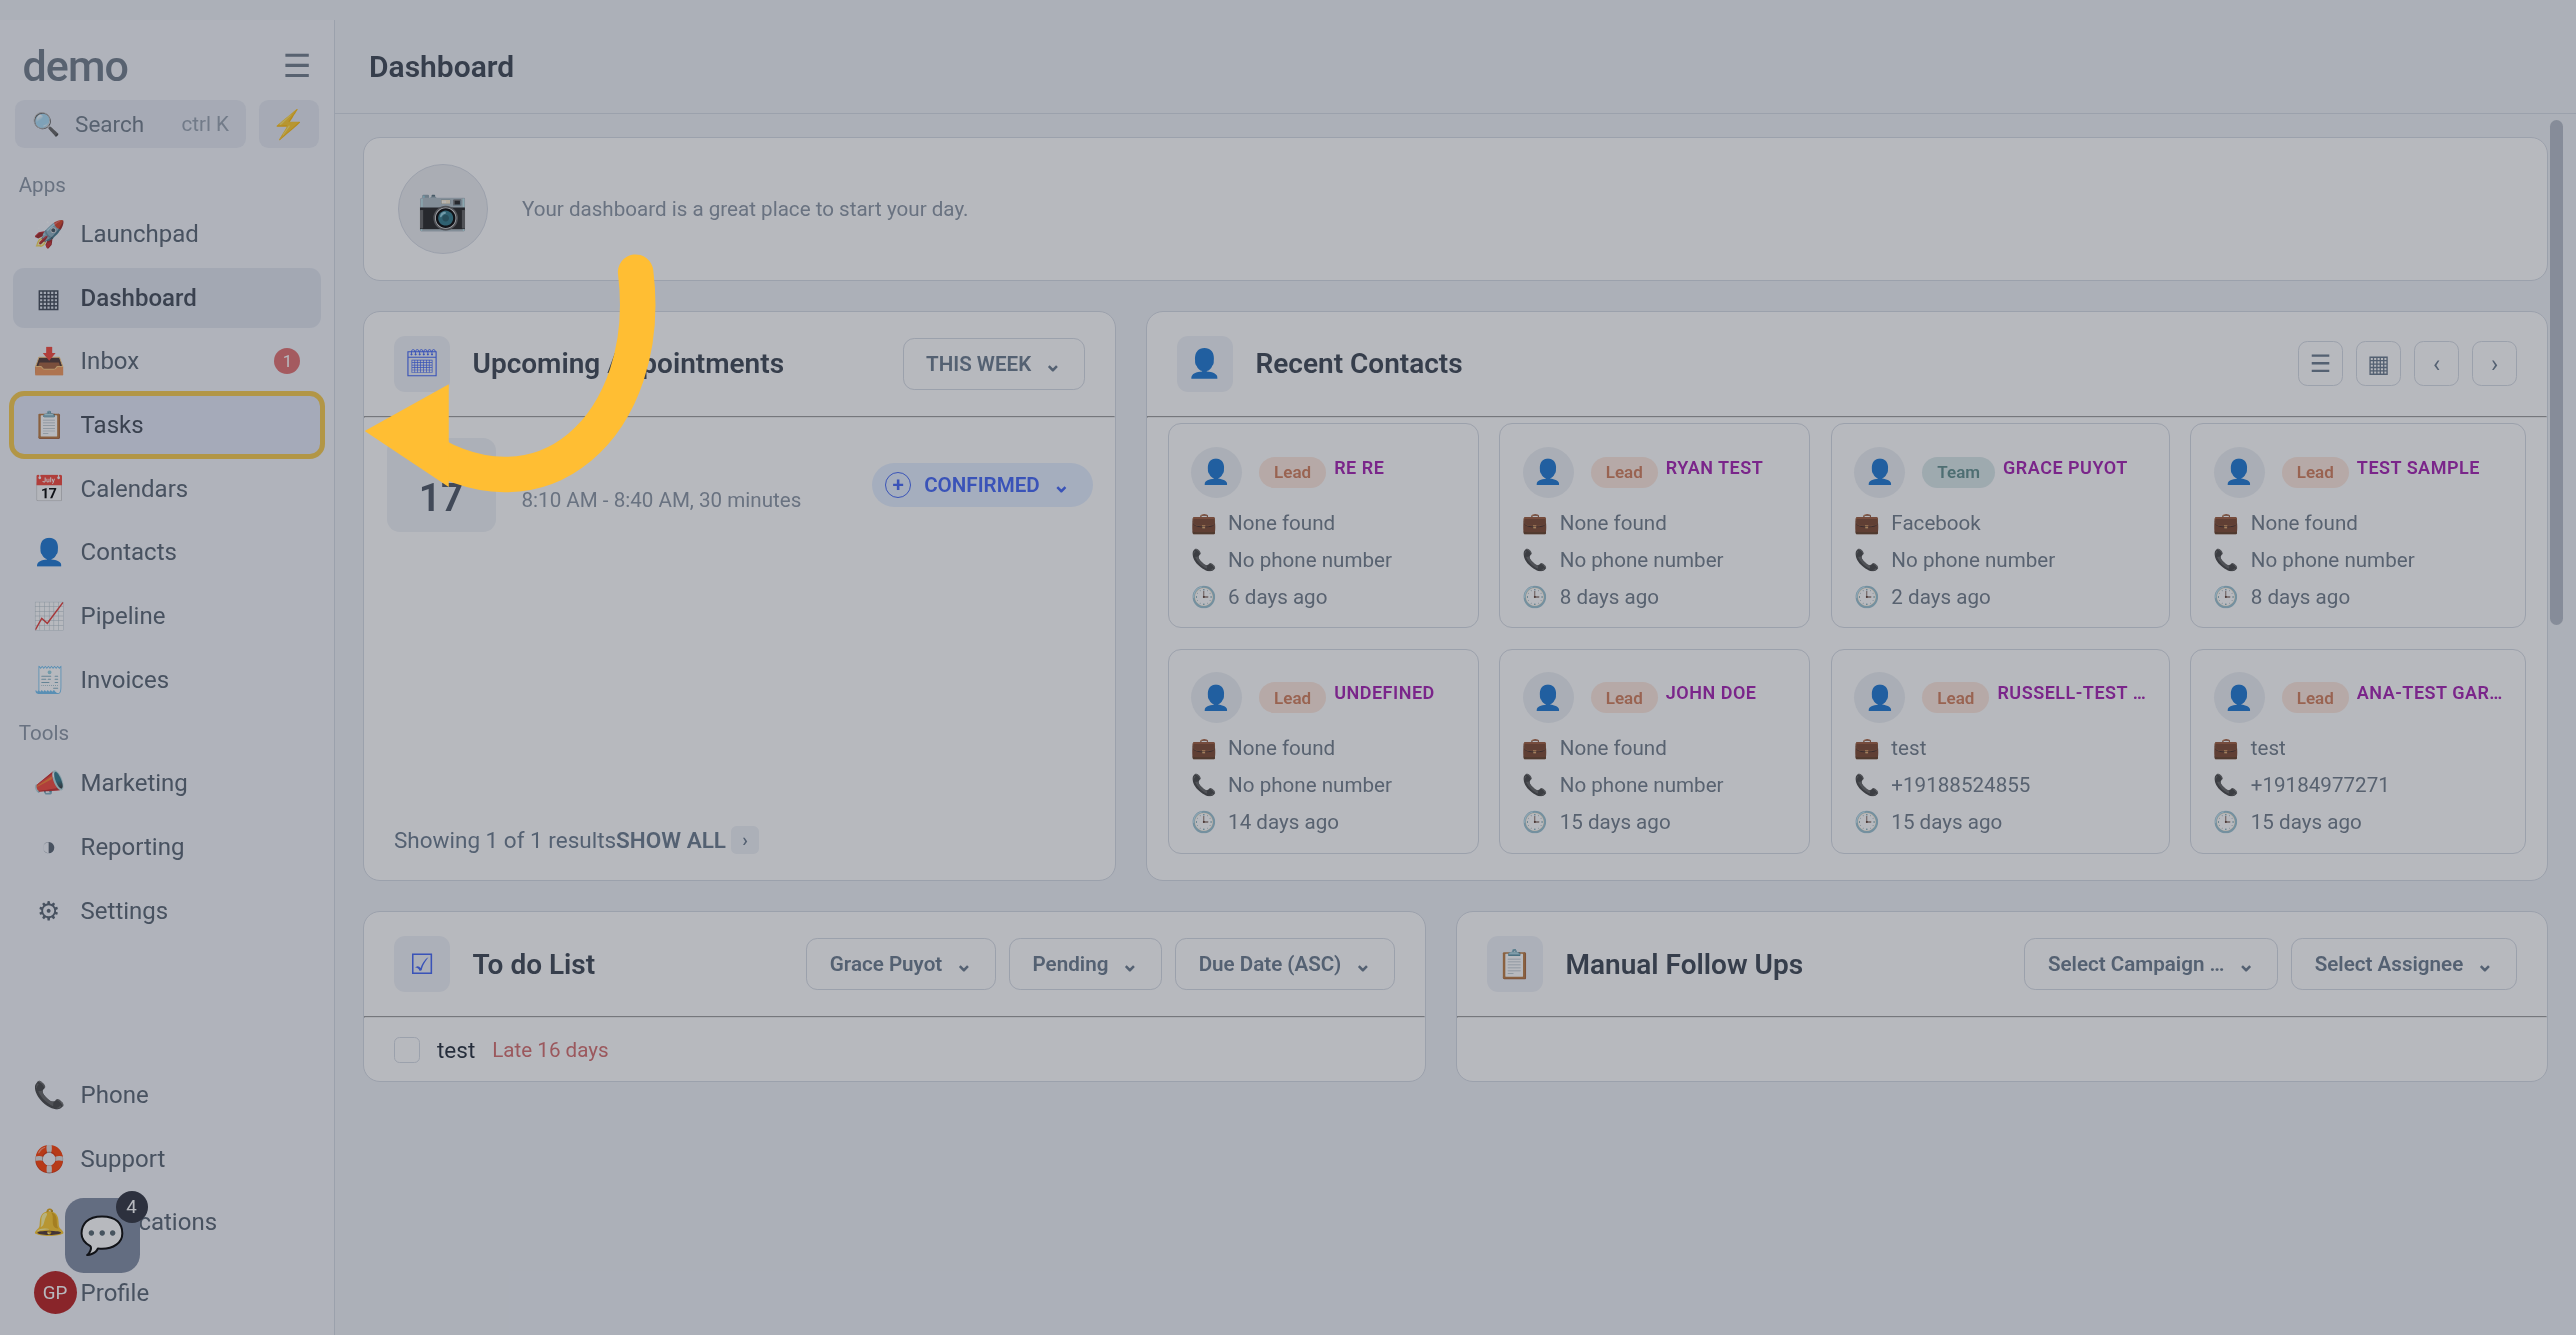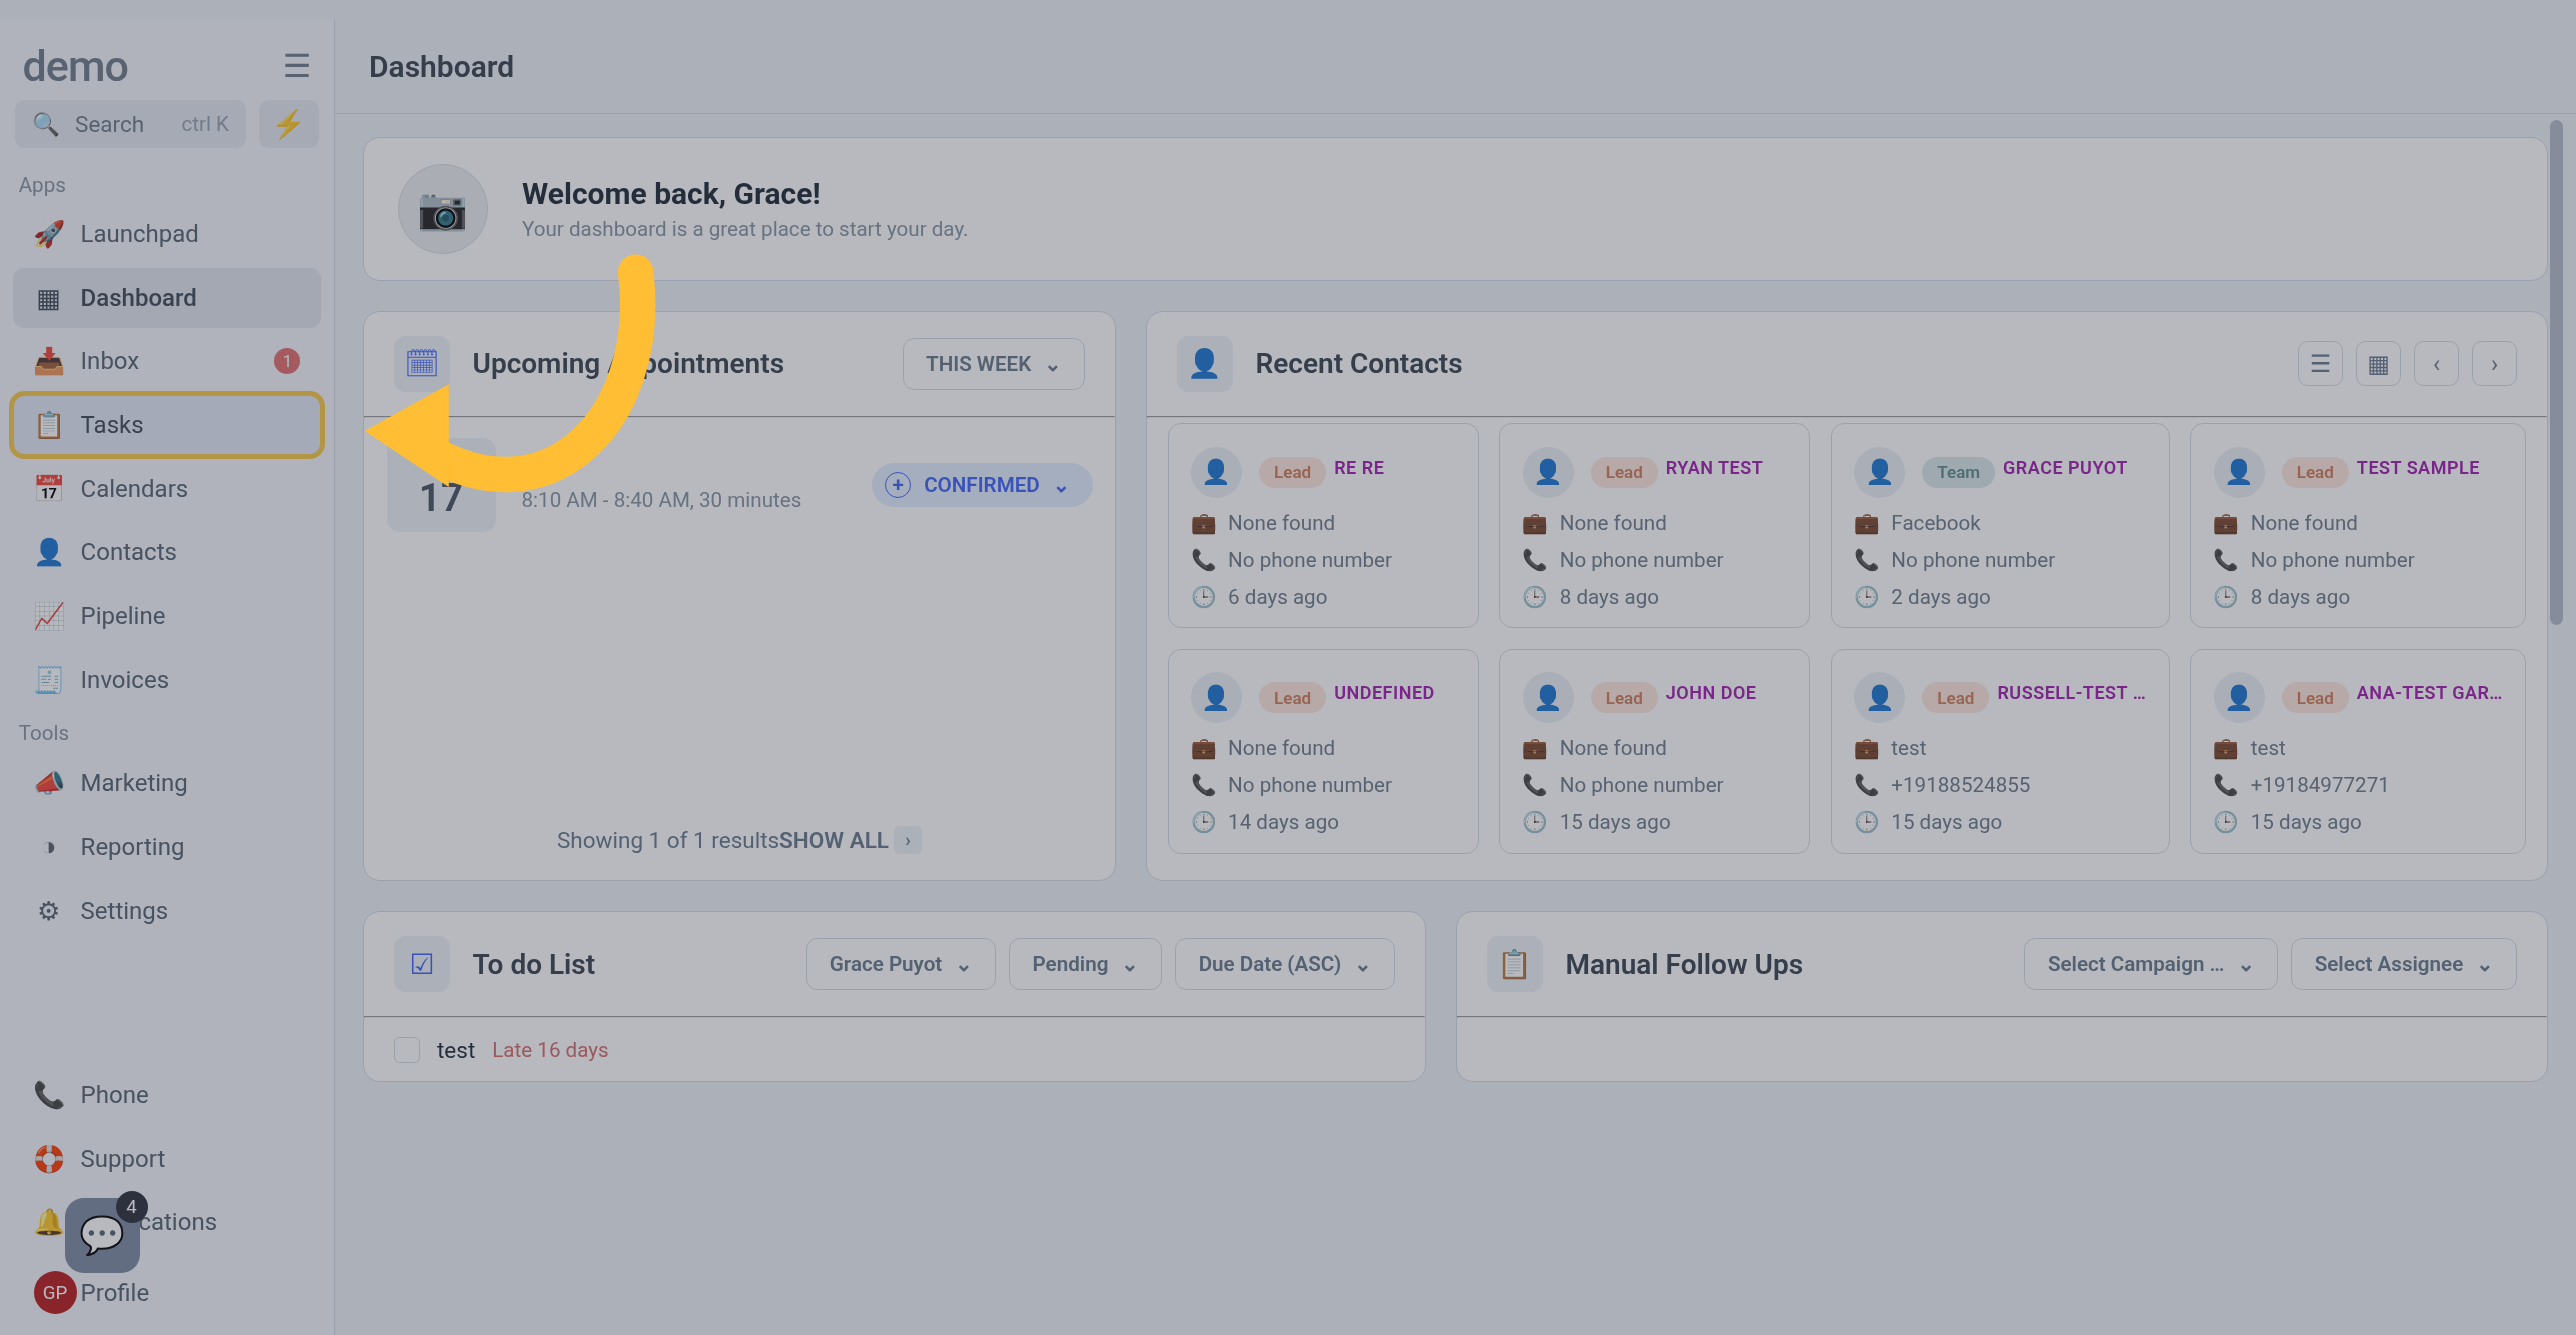--- a/index.html
+++ b/index.html
@@ -80,21 +80,21 @@
 .appt-row{display:flex;align-items:center;padding:20.6px 22.5px;gap:26px;}
 .date-badge{width:109px;height:94px;border-radius:13px;background:#eef1f6;display:flex;flex-direction:column;align-items:center;justify-content:center;}
 .date-badge .dow{font-size:18.7px;color:#d98c4a;font-weight:600;margin-bottom:3.7px;}
 .date-badge .day{font-size:39px;font-weight:600;color:#4a5463;}
 .appt-body{flex:1;}
 .appt-body .title{font-size:22.5px;font-weight:500;color:#3a4350;}
 .appt-body .sub{font-size:20.6px;color:var(--muted);margin-top:3.7px;}
 .conf-chip{display:inline-flex;align-items:center;gap:13px;background:var(--badge-conf);color:var(--badge-conf-text);border-radius:935px;padding:9.4px 22.5px 9.4px 13px;font-size:20.6px;font-weight:600;}
 .conf-chip .plus{border:1.9px solid var(--badge-conf-text);border-radius:935px;width:26px;height:26px;display:flex;align-items:center;justify-content:center;}
 
-.card-foot{margin-top:auto;display:flex;justify-content:center;align-items:center;padding:20.6px 30px 26px 30px;color:#68788b;font-size:22.5px;}
+.card-foot{margin-top:auto;display:flex;justify-content:flex-start;align-items:center;padding:20.6px 30px 26px 30px;color:#68788b;font-size:22.5px;}
 .showall{display:inline-flex;align-items:center;gap:5px;font-weight:600;}
 .showall .arr{width:28px;height:28px;border-radius:5.6px;background:#eef1f6;display:flex;align-items:center;justify-content:center;font-size:18.7px;}
 
 .contacts-grid{display:grid;grid-template-columns:repeat(4,1fr);gap:20.6px;padding:5.6px 20.6px 26px 20.6px;}
 .contact{border:1.9px solid var(--border);border-radius:13px;padding:22.5px 22.5px 18.7px 22.5px;display:flex;flex-direction:column;gap:13px;}
 .contact-top{display:flex;align-items:center;gap:17px;}
 .avatar-sm{width:51px;height:51px;border-radius:935px;background:#eceff3;color:#a3adba;display:flex;align-items:center;justify-content:center;font-size:24px;}
 .contact-info{display:flex;gap:8px;min-width:0;}
 .badge-pill{align-self:flex-start;font-size:17px;font-weight:600;padding:5.6px 15px;border-radius:935px;}
 .badge-lead{background:var(--badge-lead);color:var(--badge-lead-text);}
@@ -211,21 +211,20 @@
         </div>
       </div>
   </aside>
 
   <main class="main">
     <div class="topbar">Dashboard</div>
     <div class="content">
       <div class="card welcome">
         <div class="avatar-lg">📷</div>
         <div>
-          <h2>Welcome back, Grace!</h2>
           <p>Your dashboard is a great place to start your day.</p>
         </div>
       </div>
 
       <div class="row">
         <div class="card appts">
           <div class="card-head">
             <div class="icon-box">🗓</div>
             <h3>Upcoming Appointments</h3>
             <div class="chip-btn">

